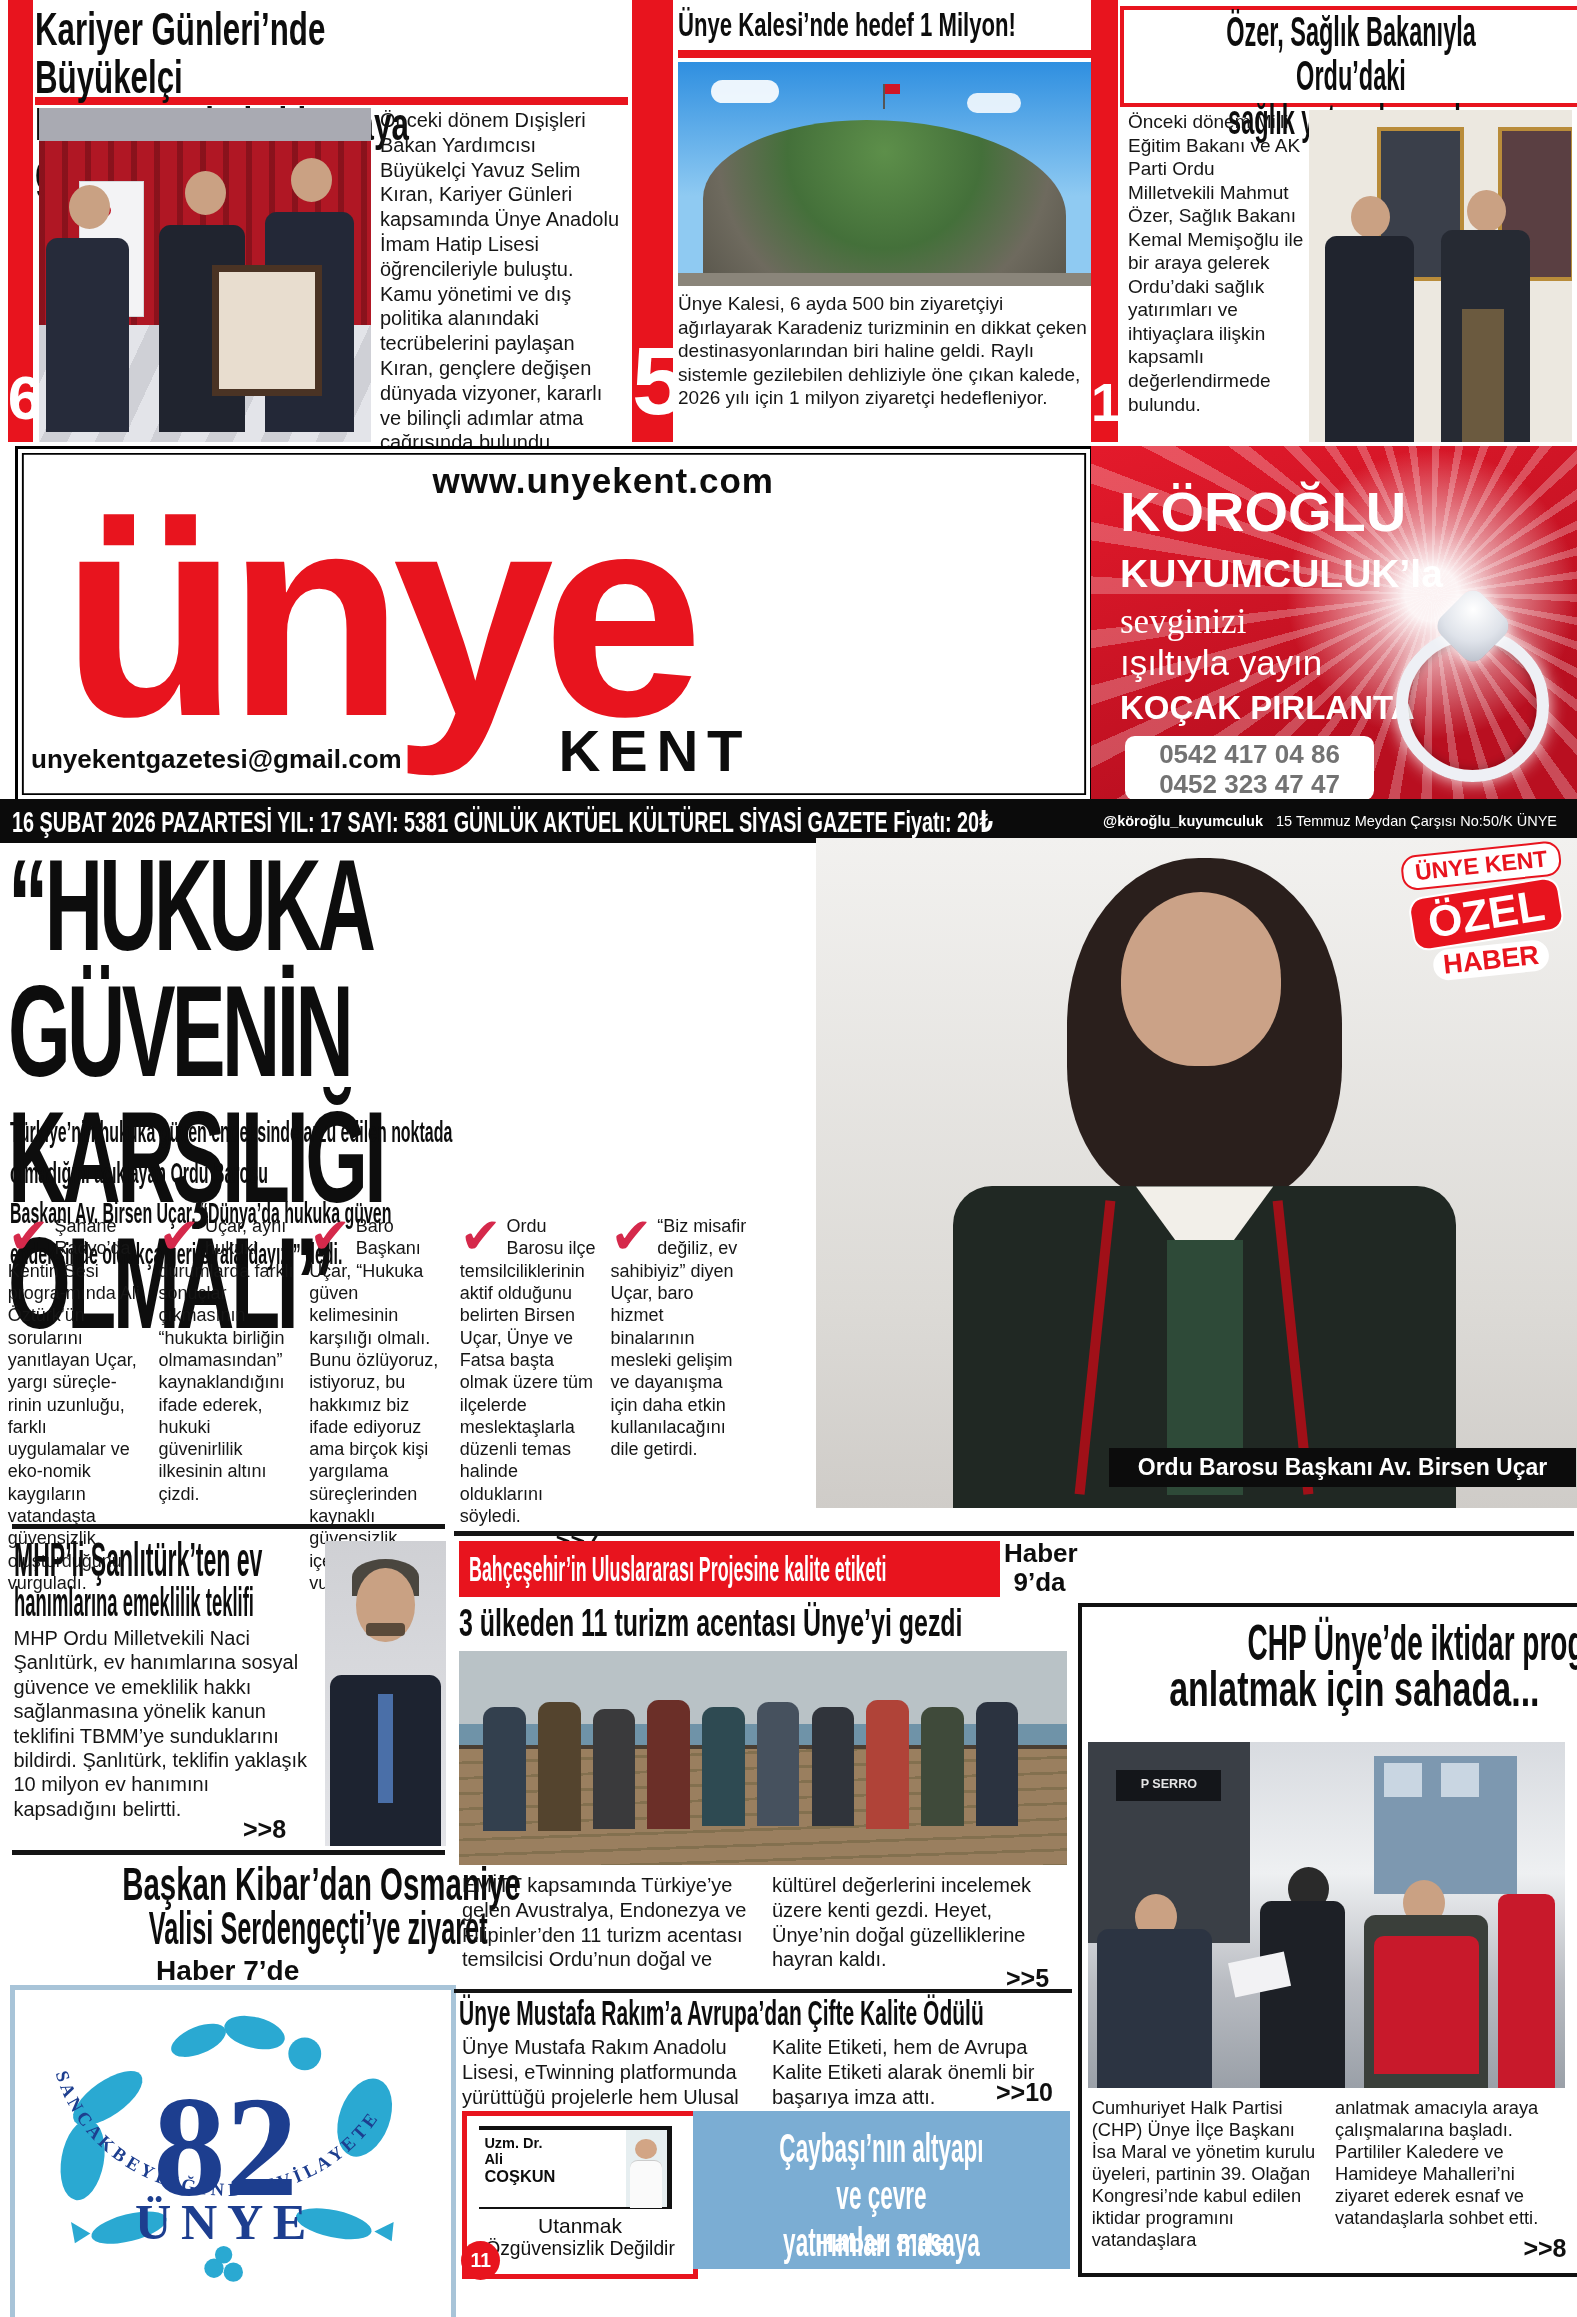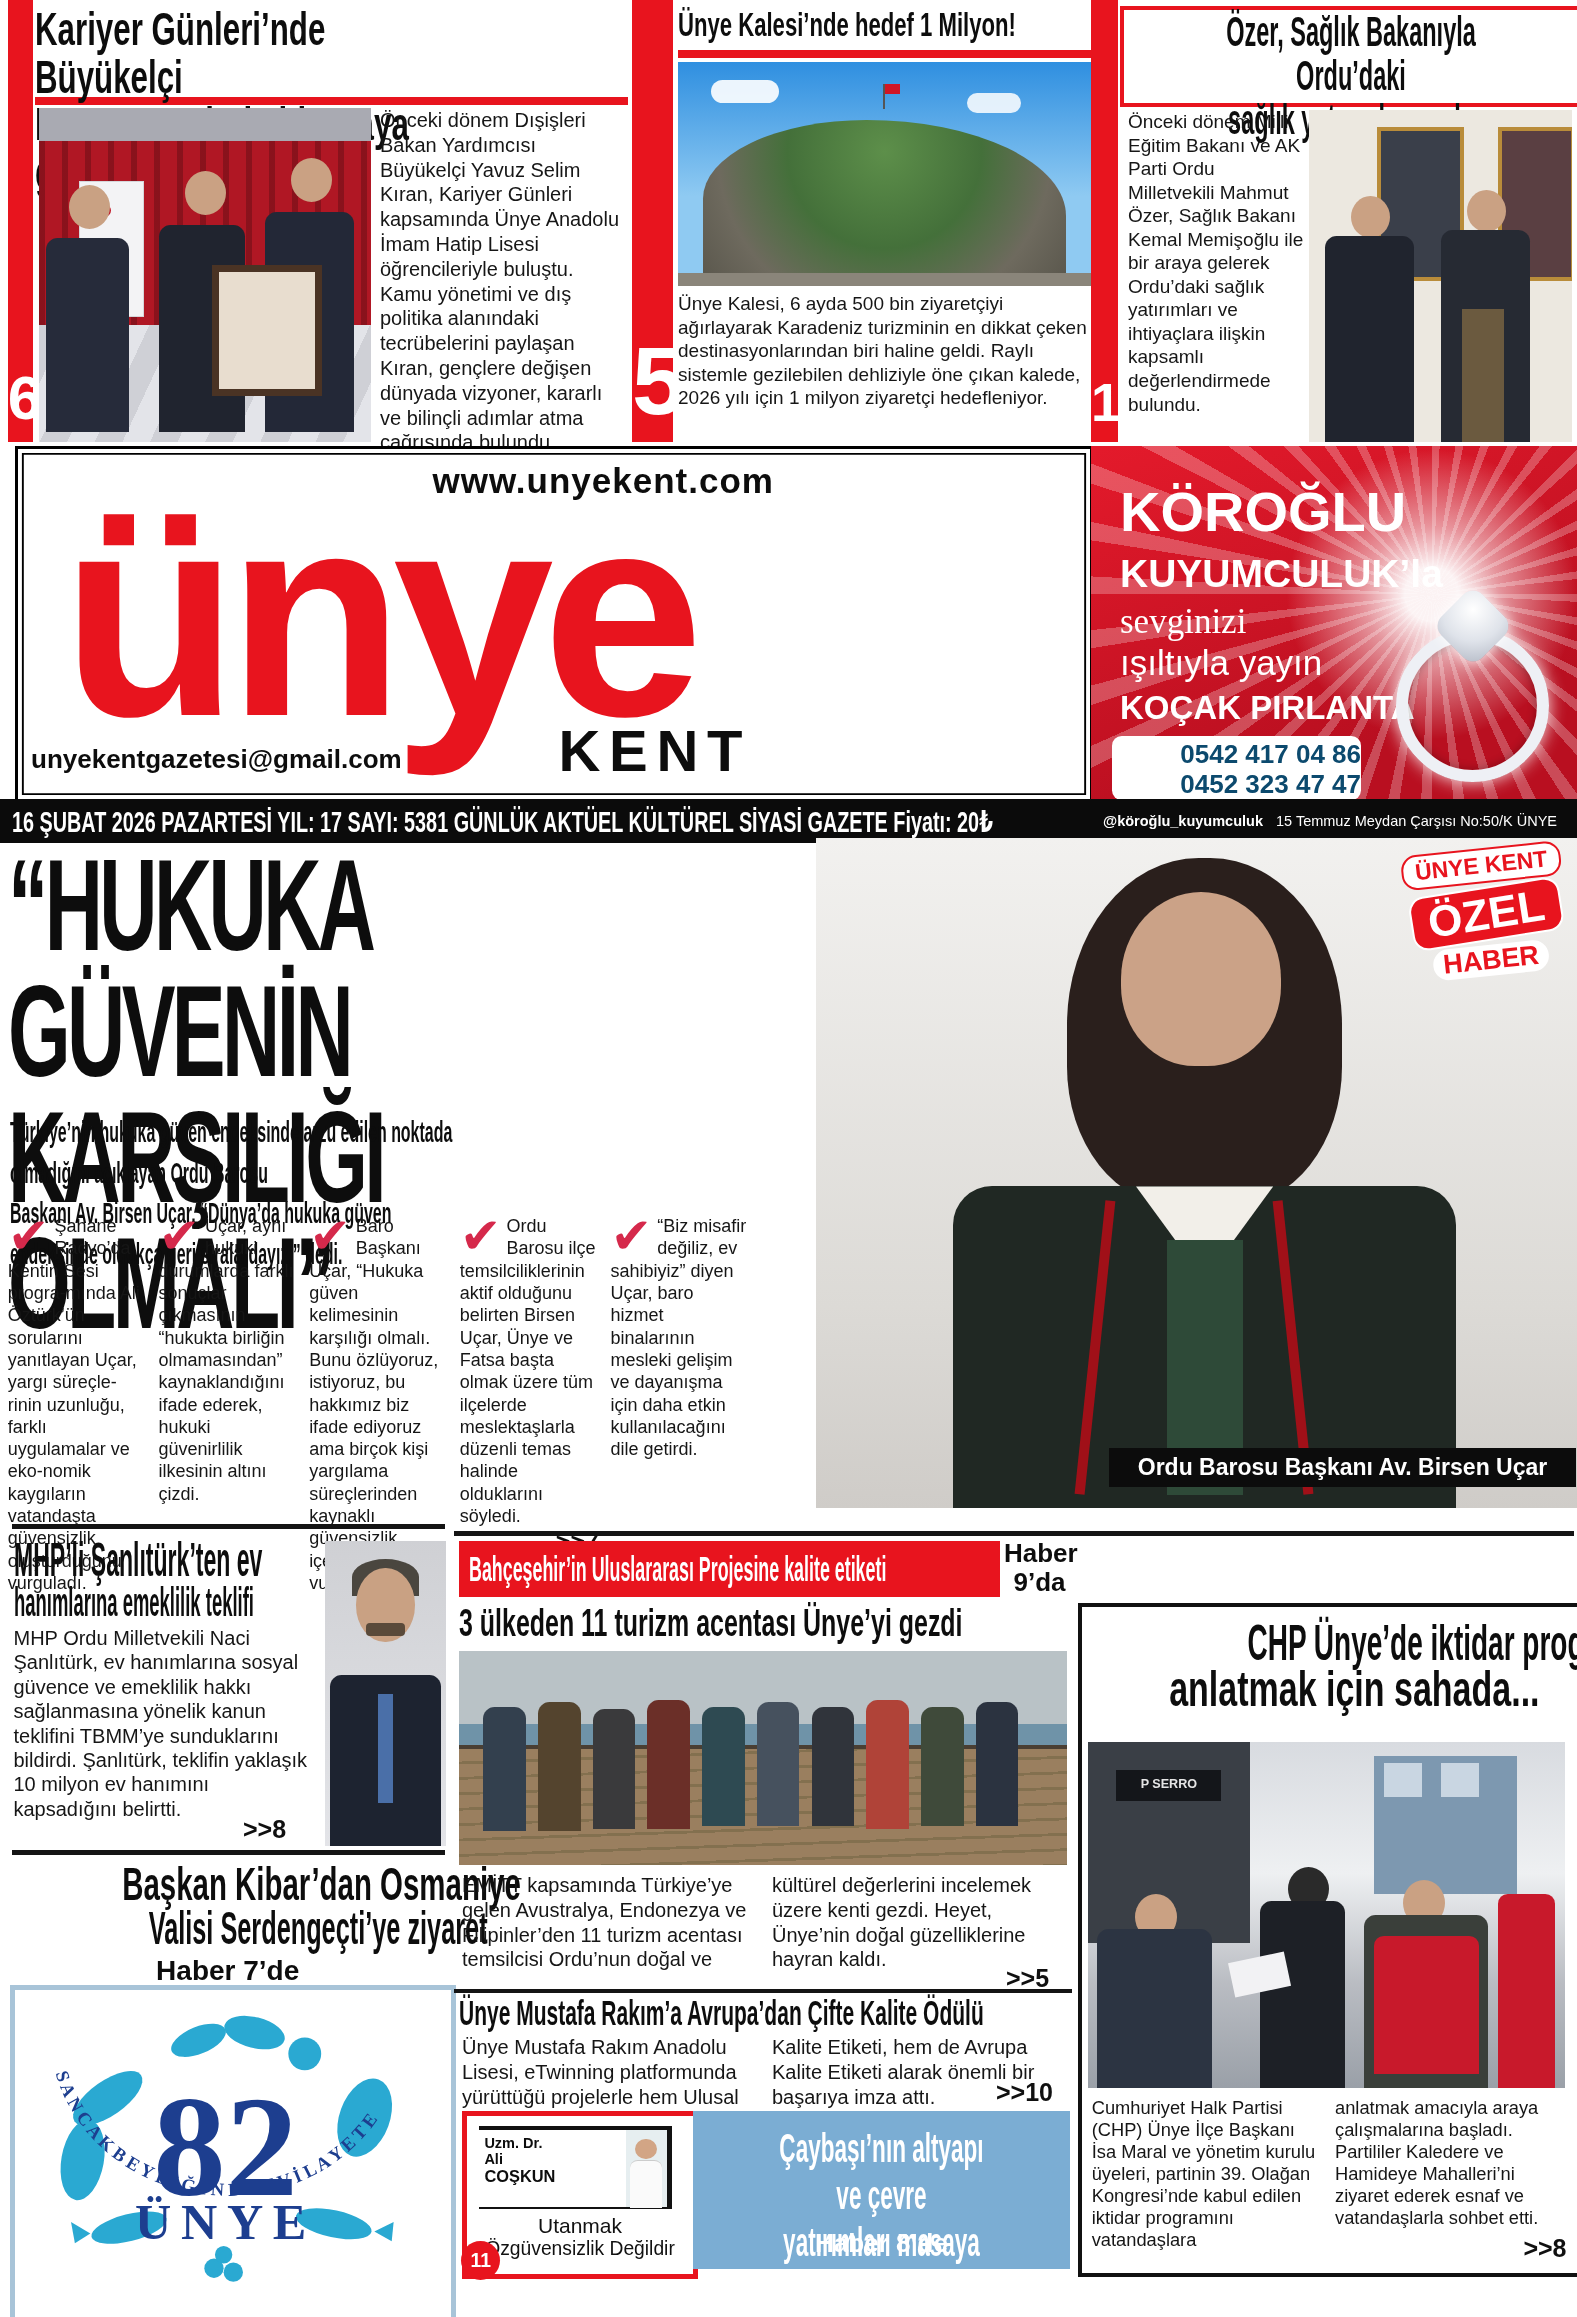--- a/index.html
+++ b/index.html
@@ -19,21 +19,21 @@
   .headbox{position:absolute;}
   
   .mastbox{position:absolute;border:3.9px solid #000;box-shadow:inset 0 0 0 3.9px #fff, inset 0 0 0 5.8px #000;background:#fff;}
   .logo-main{position:absolute;color:#e8141e;font-weight:bold;line-height:.9;letter-spacing:-11.6px;}
   
   .adbox{position:absolute;overflow:hidden;color:#fff;
      background:
        radial-gradient(circle at 70% 42%, rgba(255,255,255,.95) 0 27px, rgba(255,255,255,.55) 68px, rgba(255,255,255,0) 145px),
        repeating-conic-gradient(from 0deg at 70% 42%, rgba(255,255,255,.25) 0deg 3deg, rgba(255,255,255,0) 3deg 9deg),
        linear-gradient(160deg,#e41a2b,#b90f20 75%);}
-  .phonebox{position:absolute;background:#fff;border-radius:9.7px;text-align:right;color:#0c4a6e;font-weight:bold;font-size:26px;line-height:1.15;padding-top:3.9px;}
+  .phonebox{position:absolute;background:#fff;border-radius:9.7px;text-align:center;color:#737373;font-weight:bold;font-size:26px;line-height:1.15;padding-top:3.9px;margin-left:13px;}
   .ring{position:absolute;right:29px;top:183px;width:129px;height:129px;border:12.6px solid #eef0f5;border-radius:50%;
         box-shadow:0 0 17.4px rgba(255,255,255,.9), inset 0 0 9.7px rgba(0,0,0,.3);}
   .ring::before{content:"";position:absolute;left:50%;top:-44px;transform:translateX(-50%) rotate(45deg);
         width:58px;height:58px;border-radius:13.5px;
         background:radial-gradient(circle at 30% 30%,#fff,#dfe3ea 55%,#b4bac6);box-shadow:0 0 15.4px #fff;}
   .blackbar{position:absolute;background:#0b0b0b;color:#fff;}
   
   .chk{float:left;font-size:50px;line-height:.78;color:#d5294b;font-weight:bold;margin:1.9px 4.8px 0 0;}
   .badge{position:absolute;transform:rotate(-6deg);display:flex;flex-direction:column;align-items:center;gap:3.9px;}
   .pill{border-radius:15.4px;font-weight:bold;text-align:center;}

